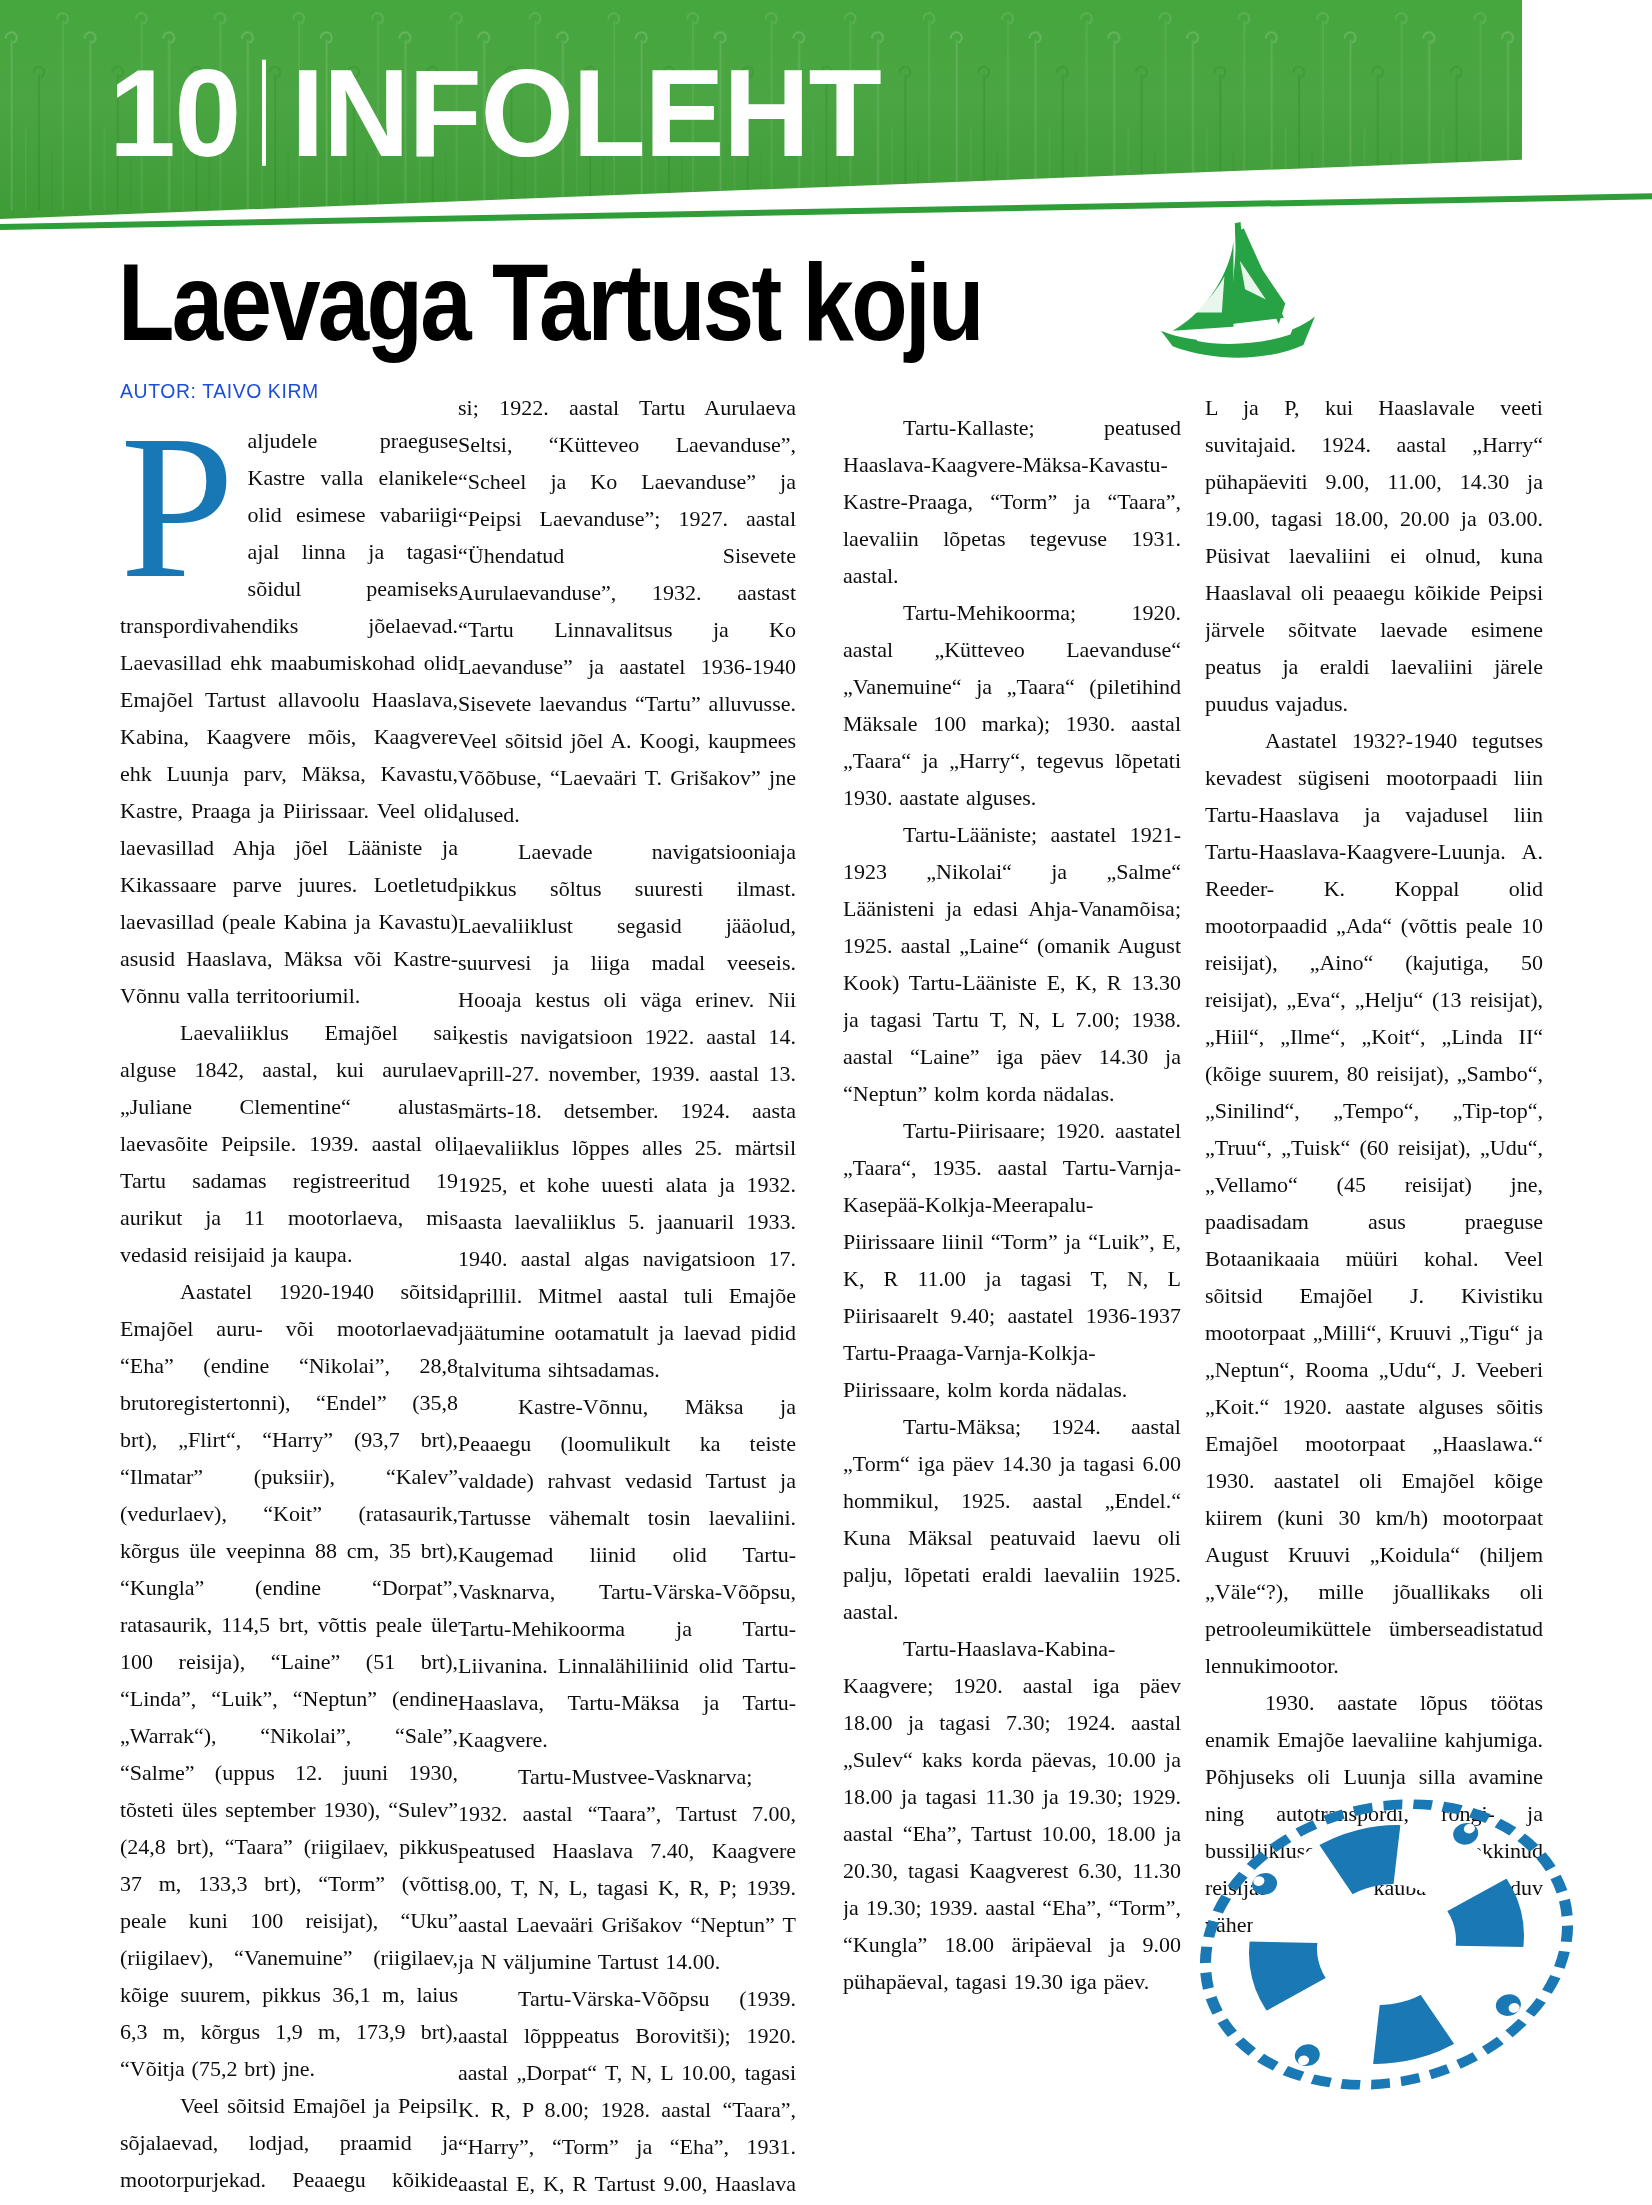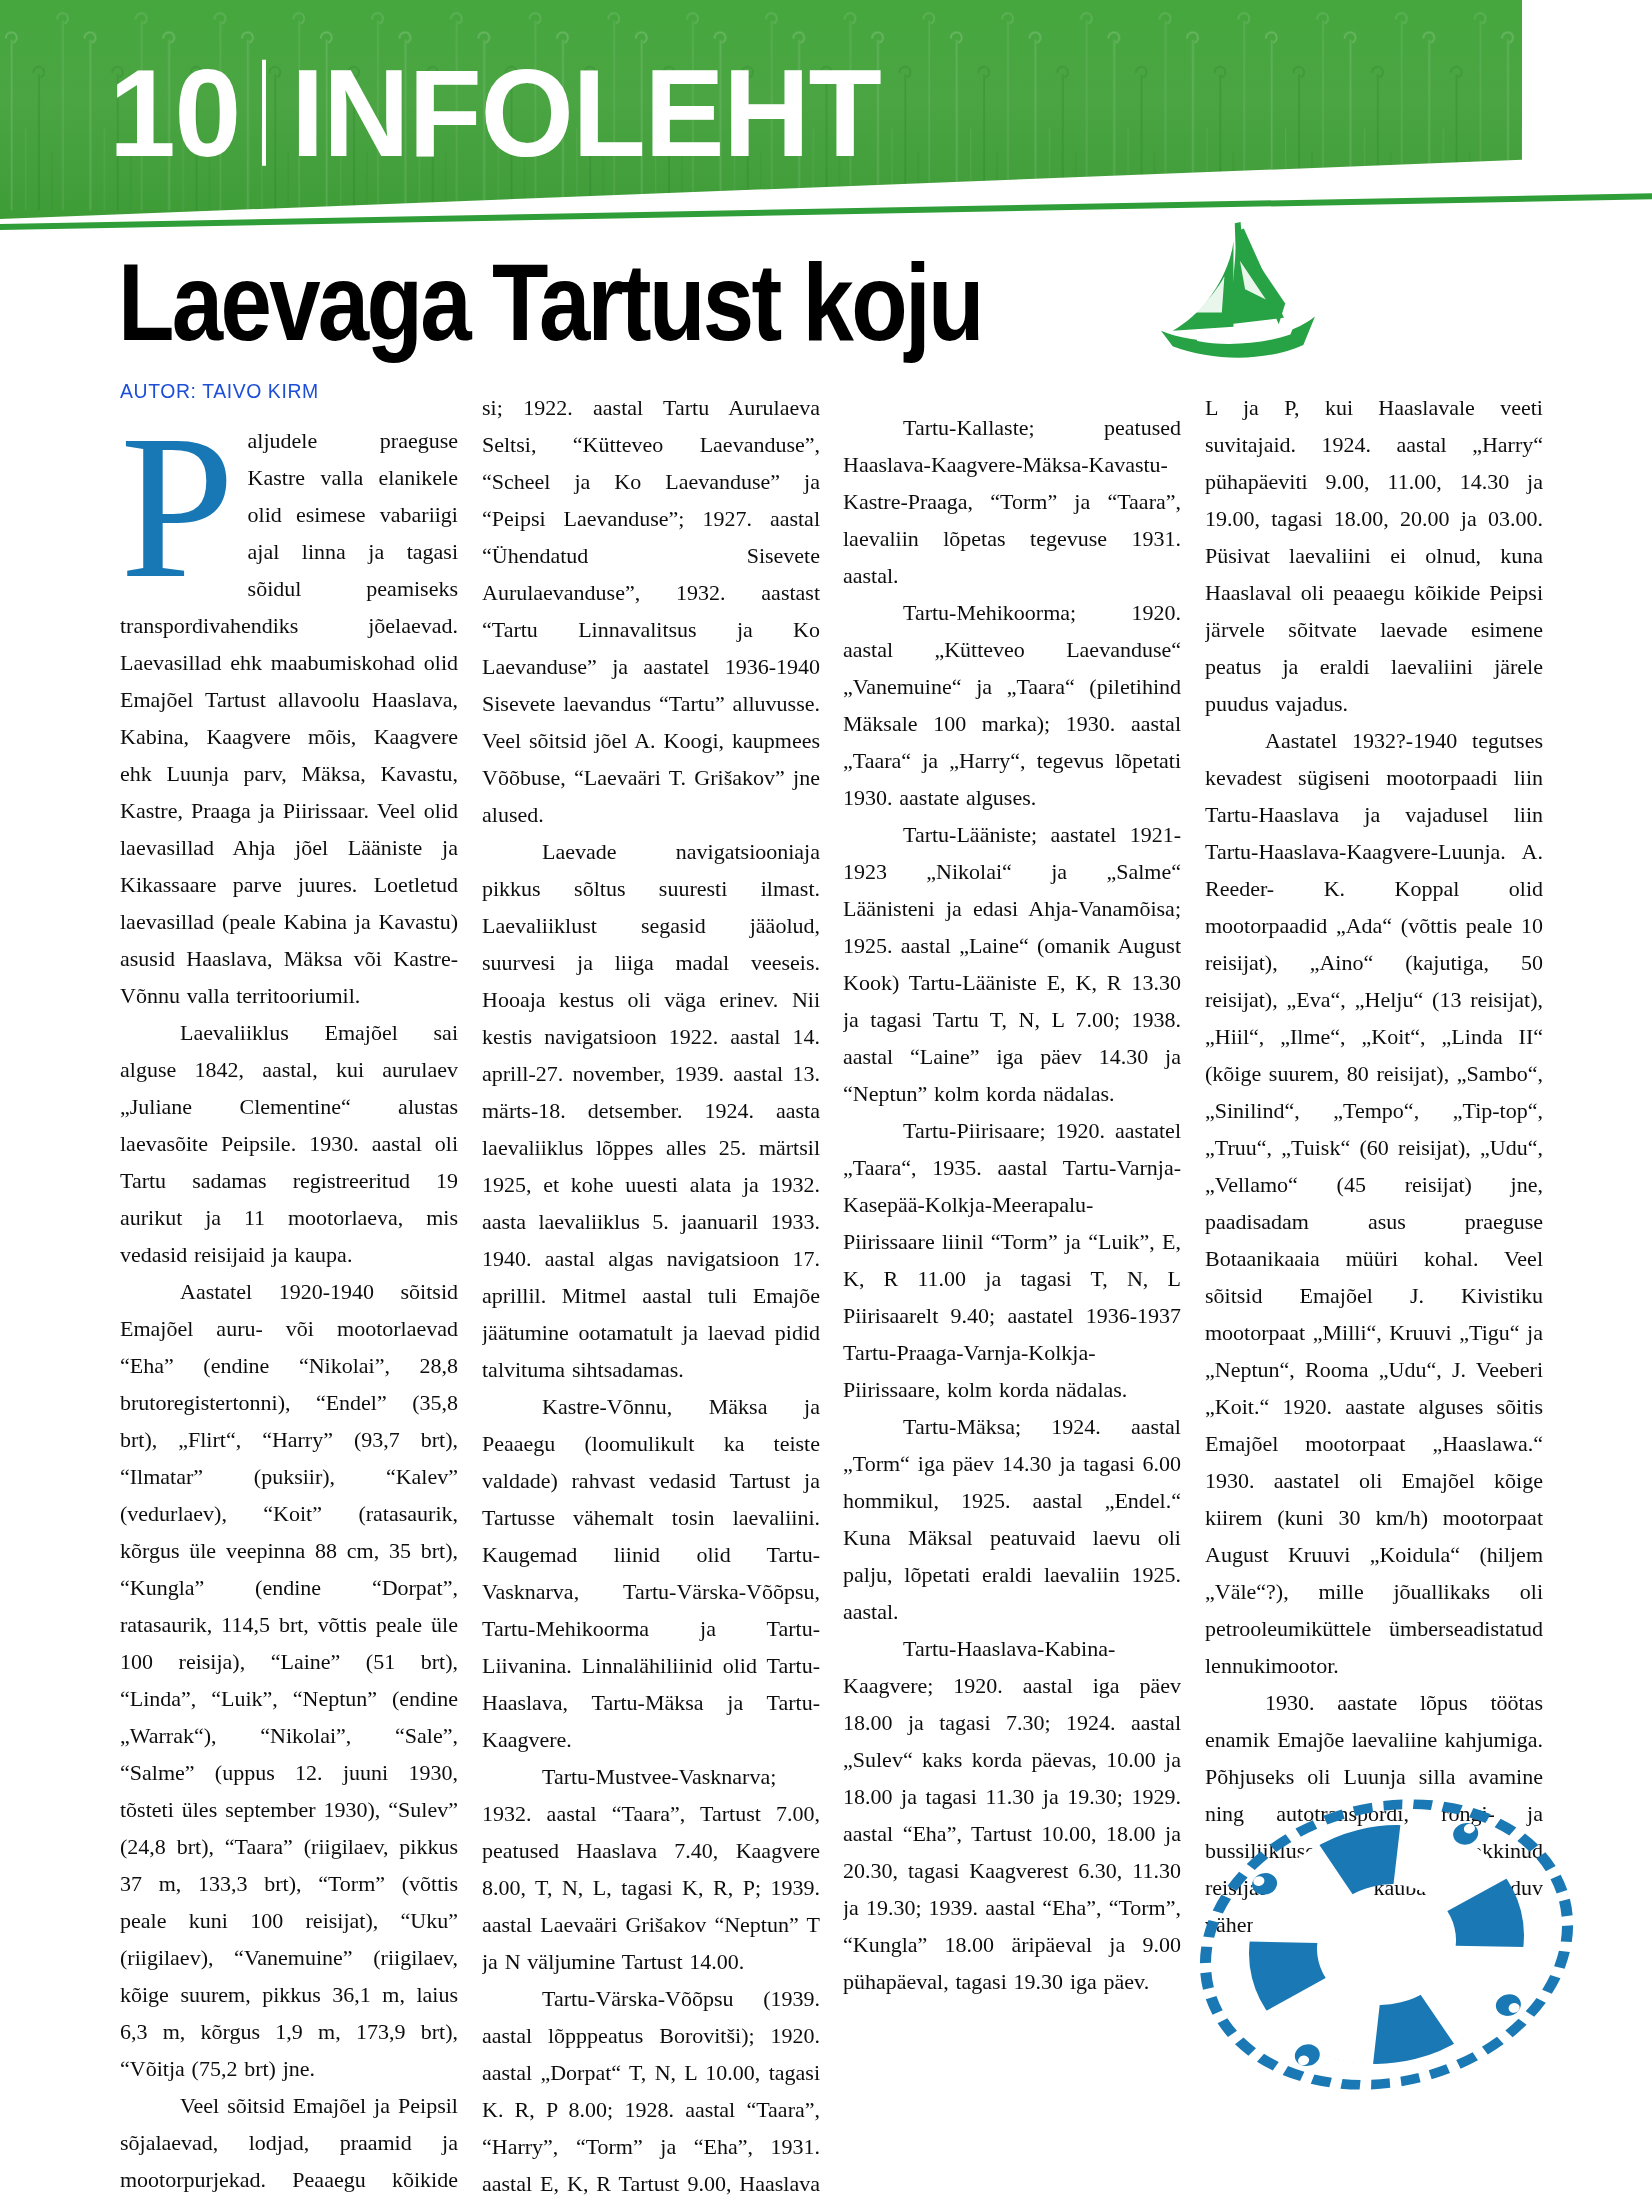--- a/index.html
+++ b/index.html
@@ -25,21 +25,21 @@
          transform:scaleX(0.84);transform-origin:left top;}
   .ship{position:absolute;left:1157px;top:222px;}
   .author{position:absolute;left:120px;top:380px;
           font-family:"Liberation Sans", sans-serif;font-size:19.4px;letter-spacing:0.6px;color:#1d4ed8;}
 
   
   .col{position:absolute;width:338px;top:389px;height:1817px;overflow:hidden;}
   .col p{margin:0;text-align:justify;font-size:22px;line-height:37px;word-spacing:1.3px;}
   .col p.indent{text-indent:60px;}
   #col1{left:120px;top:422px;height:1783px;}
-  #col2{left:482px;}
+  #col2{left:458px;}
   #col3{left:843px;margin-top:20px;}
   #col4{left:1205px;}
   .dropcap{float:left;color:#1878b5;font-size:206px;line-height:0.74;
            padding:9px 13px 0 0;font-family:"Liberation Serif", serif;}
 
   .lifebuoy{position:absolute;left:1192px;top:1763px;}
 </style>
 </head>
 <body>
 
@@ -86,21 +86,21 @@
       <circle cx="96" cy="176" r="7"></circle>
         <circle cx="130" cy="174" r="7"></circle>
         <circle cx="164" cy="170" r="7"></circle>
     </g>
   </svg>
 
   <div class="author">AUTOR: TAIVO KIRM</div>
 
   <div class="col" id="col1">
     <p><span class="dropcap">P</span><span>aljudele praeguse Kastre valla elanikele olid esimese vabariigi ajal linna ja tagasi sõidul peamiseks transpordivahendiks jõelaevad. Laevasillad ehk maabumiskohad olid Emajõel Tartust allavoolu Haaslava, Kabina, Kaagvere mõis, Kaagvere ehk Luunja parv, Mäksa, Kavastu, Kastre, Praaga ja Piirissaar. Veel olid laevasillad Ahja jõel Lääniste ja Kikassaare parve juures. Loetletud laevasillad (peale Kabina ja Kavastu) asusid Haaslava, Mäksa või Kastre-Võnnu valla territooriumil.</span></p>
-    <p class="indent">Laevaliiklus Emajõel sai alguse 1842, aastal, kui aurulaev „Juliane Clementine“ alustas laevasõite Peipsile. 1930. aastal oli Tartu sadamas registreeritud 19 aurikut ja 11 mootorlaeva, mis vedasid reisijaid ja kaupa.</p>
+    <p class="indent">Laevaliiklus Emajõel sai alguse 1842, aastal, kui aurulaev „Juliane Clementine“ alustas laevasõite Peipsile. 1939. aastal oli Tartu sadamas registreeritud 19 aurikut ja 11 mootorlaeva, mis vedasid reisijaid ja kaupa.</p>
     <p class="indent">Aastatel 1920-1940 sõitsid Emajõel auru- või mootorlaevad “Eha” (endine “Nikolai”, 28,8 brutoregistertonni), “Endel” (35,8 brt), „Flirt“, “Harry” (93,7 brt), “Ilmatar” (puksiir), “Kalev” (vedurlaev), “Koit” (ratasaurik, kõrgus üle veepinna 88 cm, 35 brt), “Kungla” (endine “Dorpat”, ratasaurik, 114,5 brt, võttis peale üle 100 reisija), “Laine” (51 brt), “Linda”, “Luik”, “Neptun” (endine „Warrak“), “Nikolai”, “Sale”, “Salme” (uppus 12. juuni 1930, tõsteti üles september 1930), “Sulev” (24,8 brt), “Taara” (riigilaev, pikkus 37 m, 133,3 brt), “Torm” (võttis peale kuni 100 reisijat), “Uku” (riigilaev), “Vanemuine” (riigilaev, kõige suurem, pikkus 36,1 m, laius 6,3 m, kõrgus 1,9 m, 173,9 brt), “Võitja (75,2 brt) jne.</p>
     <p class="indent">Veel sõitsid Emajõel ja Peipsil sõjalaevad, lodjad, praamid ja mootorpurjekad. Peaaegu kõikide laevade kodusadam oli Tartu. “Kõige ilusam laev” oli “Harry“ ja kiireim (kuni 20 km/h) oli mootorlaev “Sulev.“</p>
 
   </div>
 
   <div class="col" id="col2">
     <p>si; 1922. aastal Tartu Aurulaeva Seltsi, “Kütteveo Laevanduse”, “Scheel ja Ko Laevanduse” ja “Peipsi Laevanduse”; 1927. aastal “Ühendatud Sisevete Aurulaevanduse”, 1932. aastast “Tartu Linnavalitsus ja Ko Laevanduse” ja aastatel 1936-1940 Sisevete laevandus “Tartu” alluvusse. Veel sõitsid jõel A. Koogi, kaupmees Võõbuse, “Laevaäri T. Grišakov” jne alused.</p>
     <p class="indent">Laevade navigatsiooniaja pikkus sõltus suuresti ilmast. Laevaliiklust segasid jääolud, suurvesi ja liiga madal veeseis. Hooaja kestus oli väga erinev. Nii kestis navigatsioon 1922. aastal 14. aprill-27. november, 1939. aastal 13. märts-18. detsember. 1924. aasta laevaliiklus lõppes alles 25. märtsil 1925, et kohe uuesti alata ja 1932. aasta laevaliiklus 5. jaanuaril 1933. 1940. aastal algas navigatsioon 17. aprillil. Mitmel aastal tuli Emajõe jäätumine ootamatult ja laevad pidid talvituma sihtsadamas.</p>
     <p class="indent">Kastre-Võnnu, Mäksa ja Peaaegu (loomulikult ka teiste valdade) rahvast vedasid Tartust ja Tartusse vähemalt tosin laevaliini. Kaugemad liinid olid Tartu-Vasknarva, Tartu-Värska-Võõpsu, Tartu-Mehikoorma ja Tartu-Liivanina. Linnalähiliinid olid Tartu-Haaslava, Tartu-Mäksa ja Tartu-Kaagvere.</p>
     <p class="indent">Tartu-Mustvee-Vasknarva; 1932. aastal “Taara”, Tartust 7.00, peatused Haaslava 7.40, Kaagvere 8.00, T, N, L, tagasi K, R, P; 1939. aastal Laevaäri Grišakov “Neptun” T ja N väljumine Tartust 14.00.</p>

